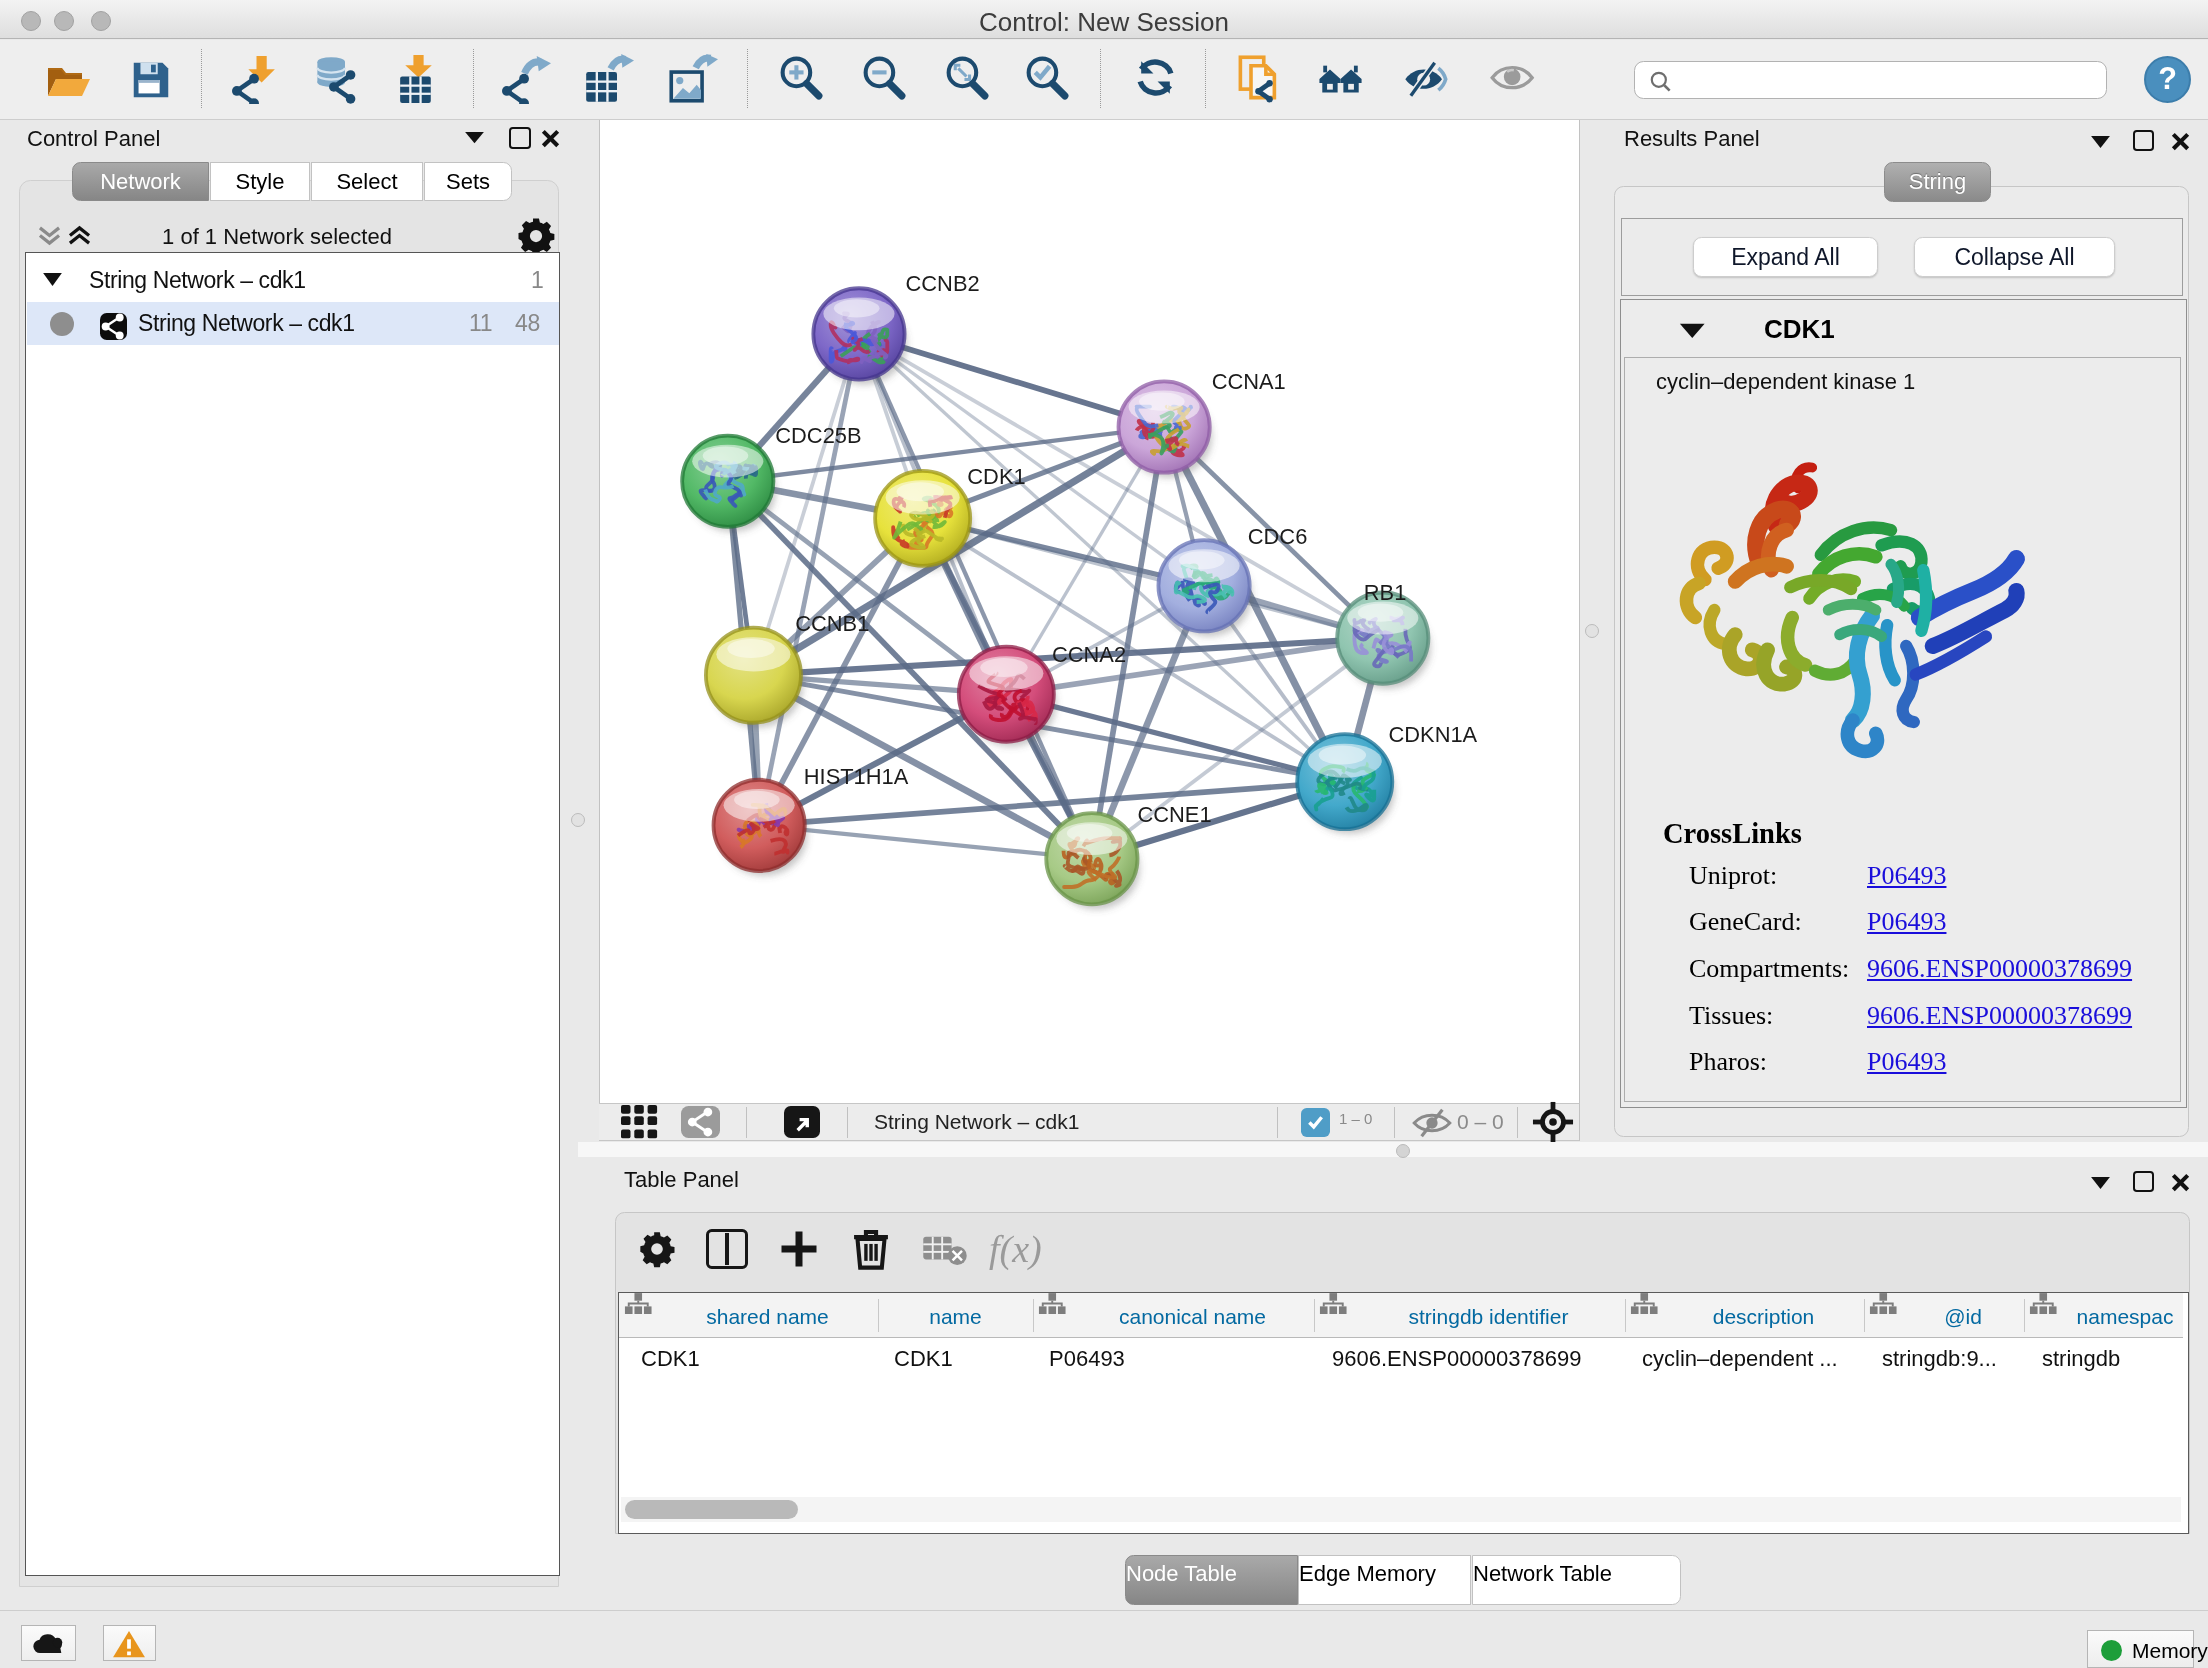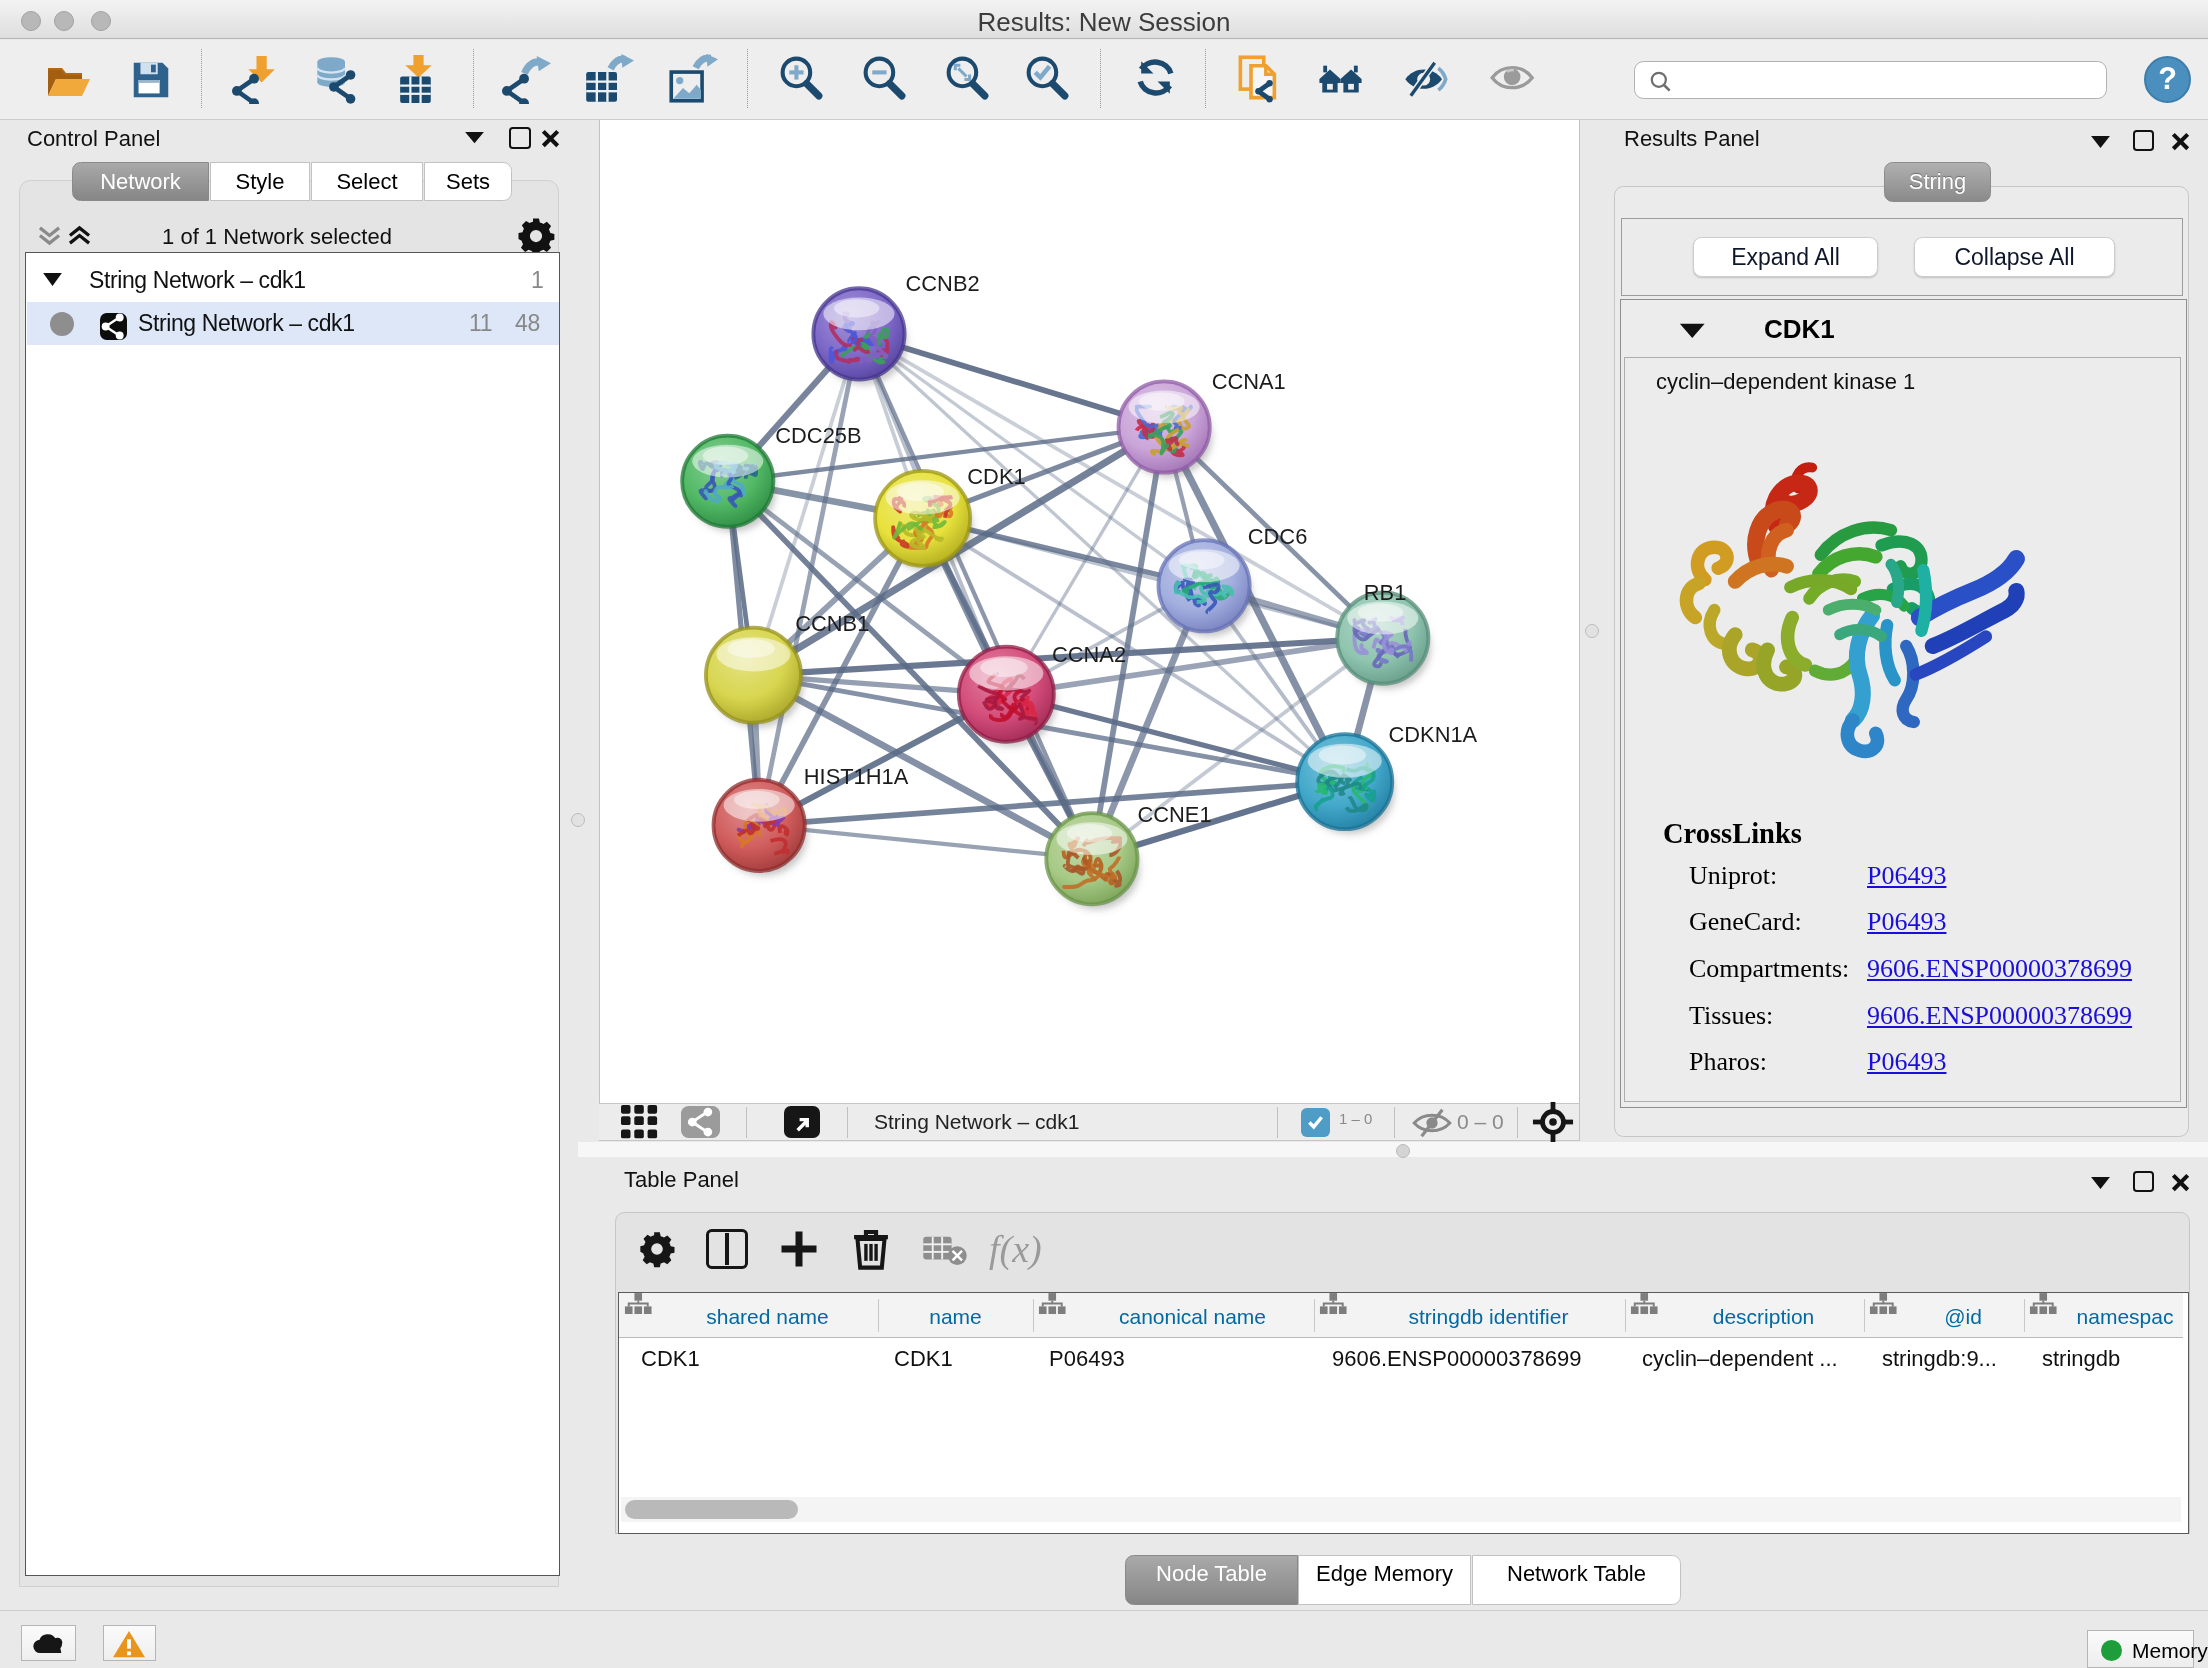--- a/index.html
+++ b/index.html
@@ -62,35 +62,35 @@
   background:#fff; border:1.9px solid #5a5a5a; }
 #tblhead { position:absolute; left:0; top:0; width:1564px; height:45px;
   background:#f3f3f3; border-bottom:1px solid #b9b9b9; }
 .th { position:absolute; top:0; height:45px; font-size:21px; color:#0369a1;
   line-height:45px; text-align:center; }
 .thdiv { position:absolute; top:5.7px; height:33px; width:0; border-left:1.9px solid #c8c8c8; }
 .td { position:absolute; top:47px; height:38px; font-size:22px; color:#111; line-height:38px; }
 #hscroll { position:absolute; left:1.9px; top:205px; width:1560px; height:25px; background:#f4f4f4; }
 #hthumb { position:absolute; left:3.8px; top:2.9px; width:173px; height:19px; background:#b9b9b9; border-radius:9.5px; }
 .bottab { position:absolute; top:1555px; height:50px; border:1px solid #c2c2c2; background:#fff;
-  font-size:22px; color:#000; text-align:center; line-height:36px; }
+  font-size:22px; color:#000; text-align:left; line-height:36px; }
 
 #statusbar { position:absolute; left:0; top:1610px; width:2208px; height:58px;
   background:#e9e9e9; border-top:1px solid #cdcdcd; }
 .stbtn { position:absolute; background:linear-gradient(#fbfbfb,#eeeeee);
   border:1.9px solid #b5b5b5; }
 #memBtn { position:absolute; left:2087px; top:1630px; width:107px; height:38px;
   background:linear-gradient(#fbfbfb,#ededed); border:1.9px solid #b5b5b5;
   font-size:21px; color:#000; }
 </style></head><body>
 <div id="titlebar"></div>
 <div class="tl" style="left:21px"></div>
 <div class="tl" style="left:54px"></div>
 <div class="tl" style="left:91px"></div>
-<div id="title">Results: New Session</div>
+<div id="title">Control: New Session</div>
 <div id="toolbar"></div>
 <div class="tsep" style="left:201px"></div>
 <div class="tsep" style="left:473px"></div>
 <div class="tsep" style="left:747px"></div>
 <div class="tsep" style="left:1100px"></div>
 <div class="tsep" style="left:1205px"></div>
 <svg class="abs" style="left:44px;top:56px" width="48" height="48" viewBox="0 0 48 48">
     <path d="M4 12 h14 l4 5 h16 v6 H4 z" fill="#b06a14"></path>
     <path d="M4 40 V14 h13 l4 5 h17 v4 H12 L4 40" fill="#a35f10"></path>
     <path d="M12 23 h34 L38 40 H4 z" fill="#f2a93c"></path>

